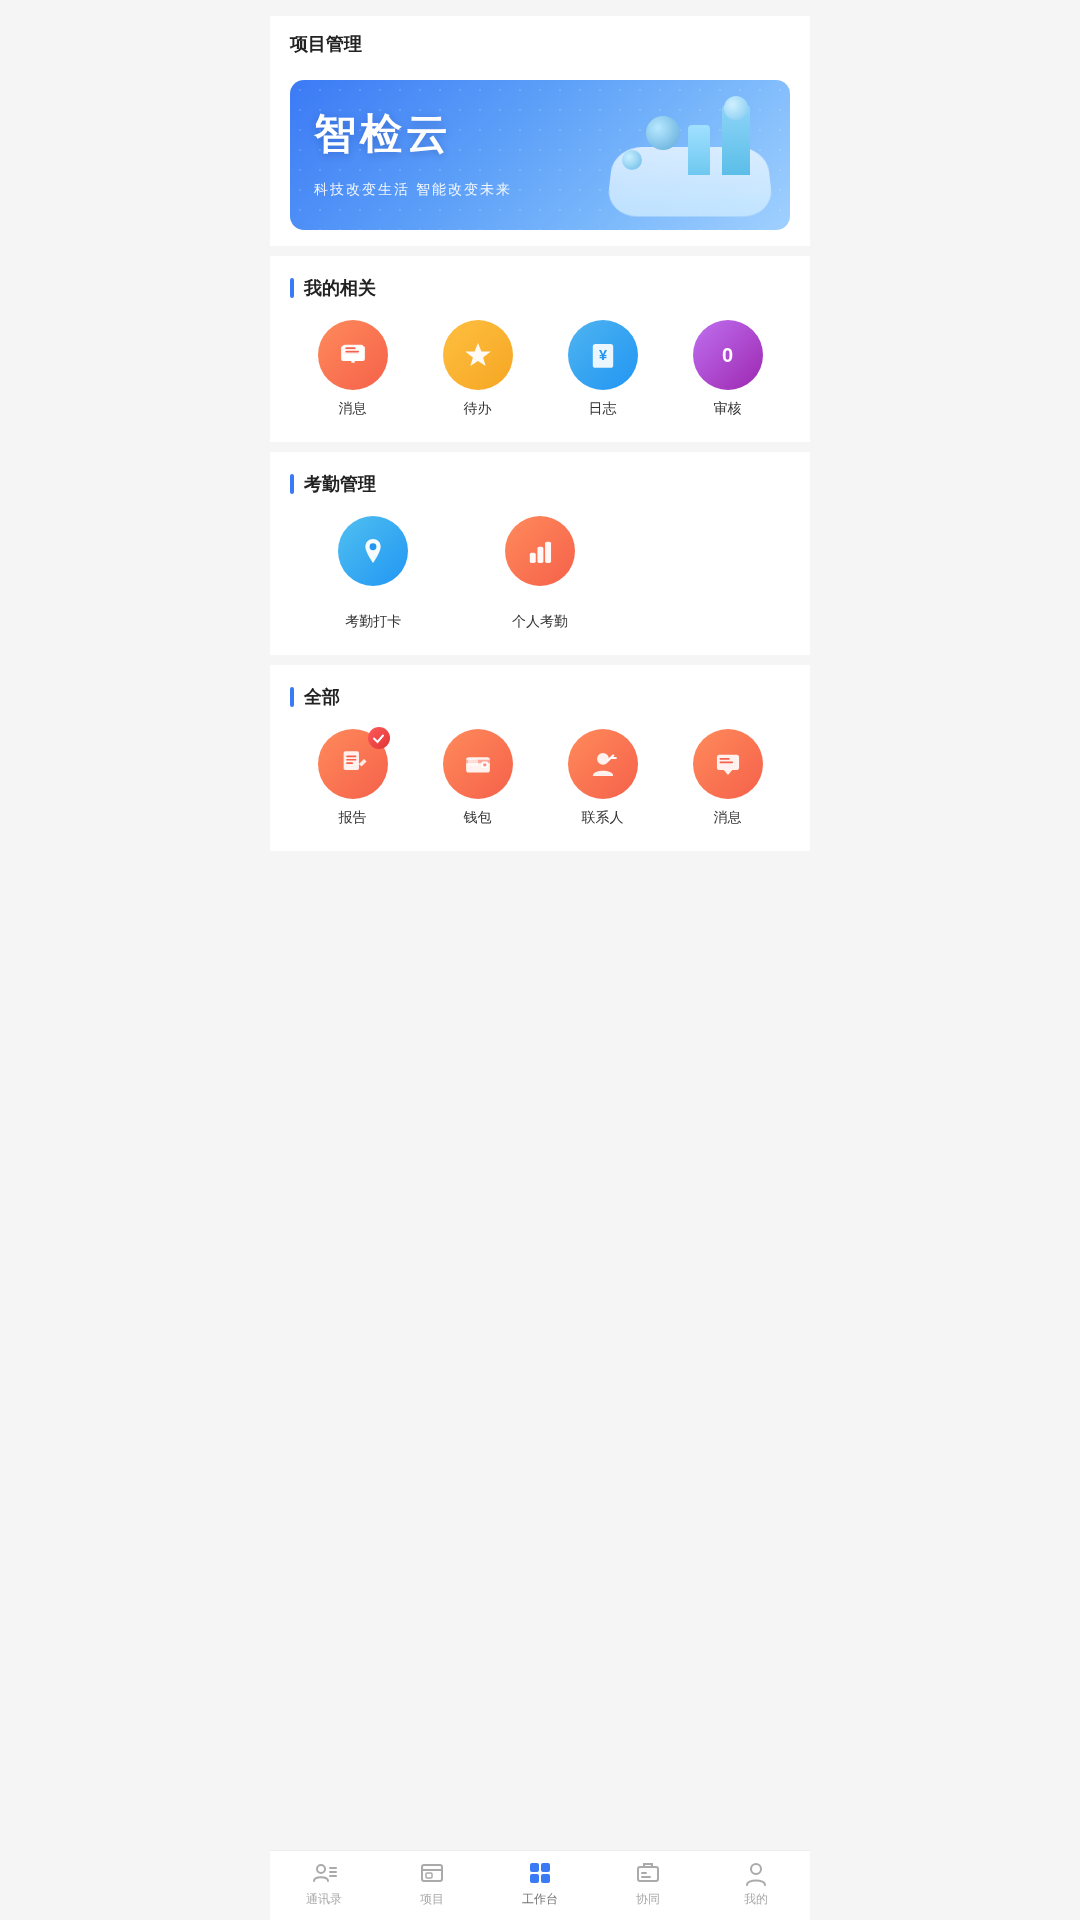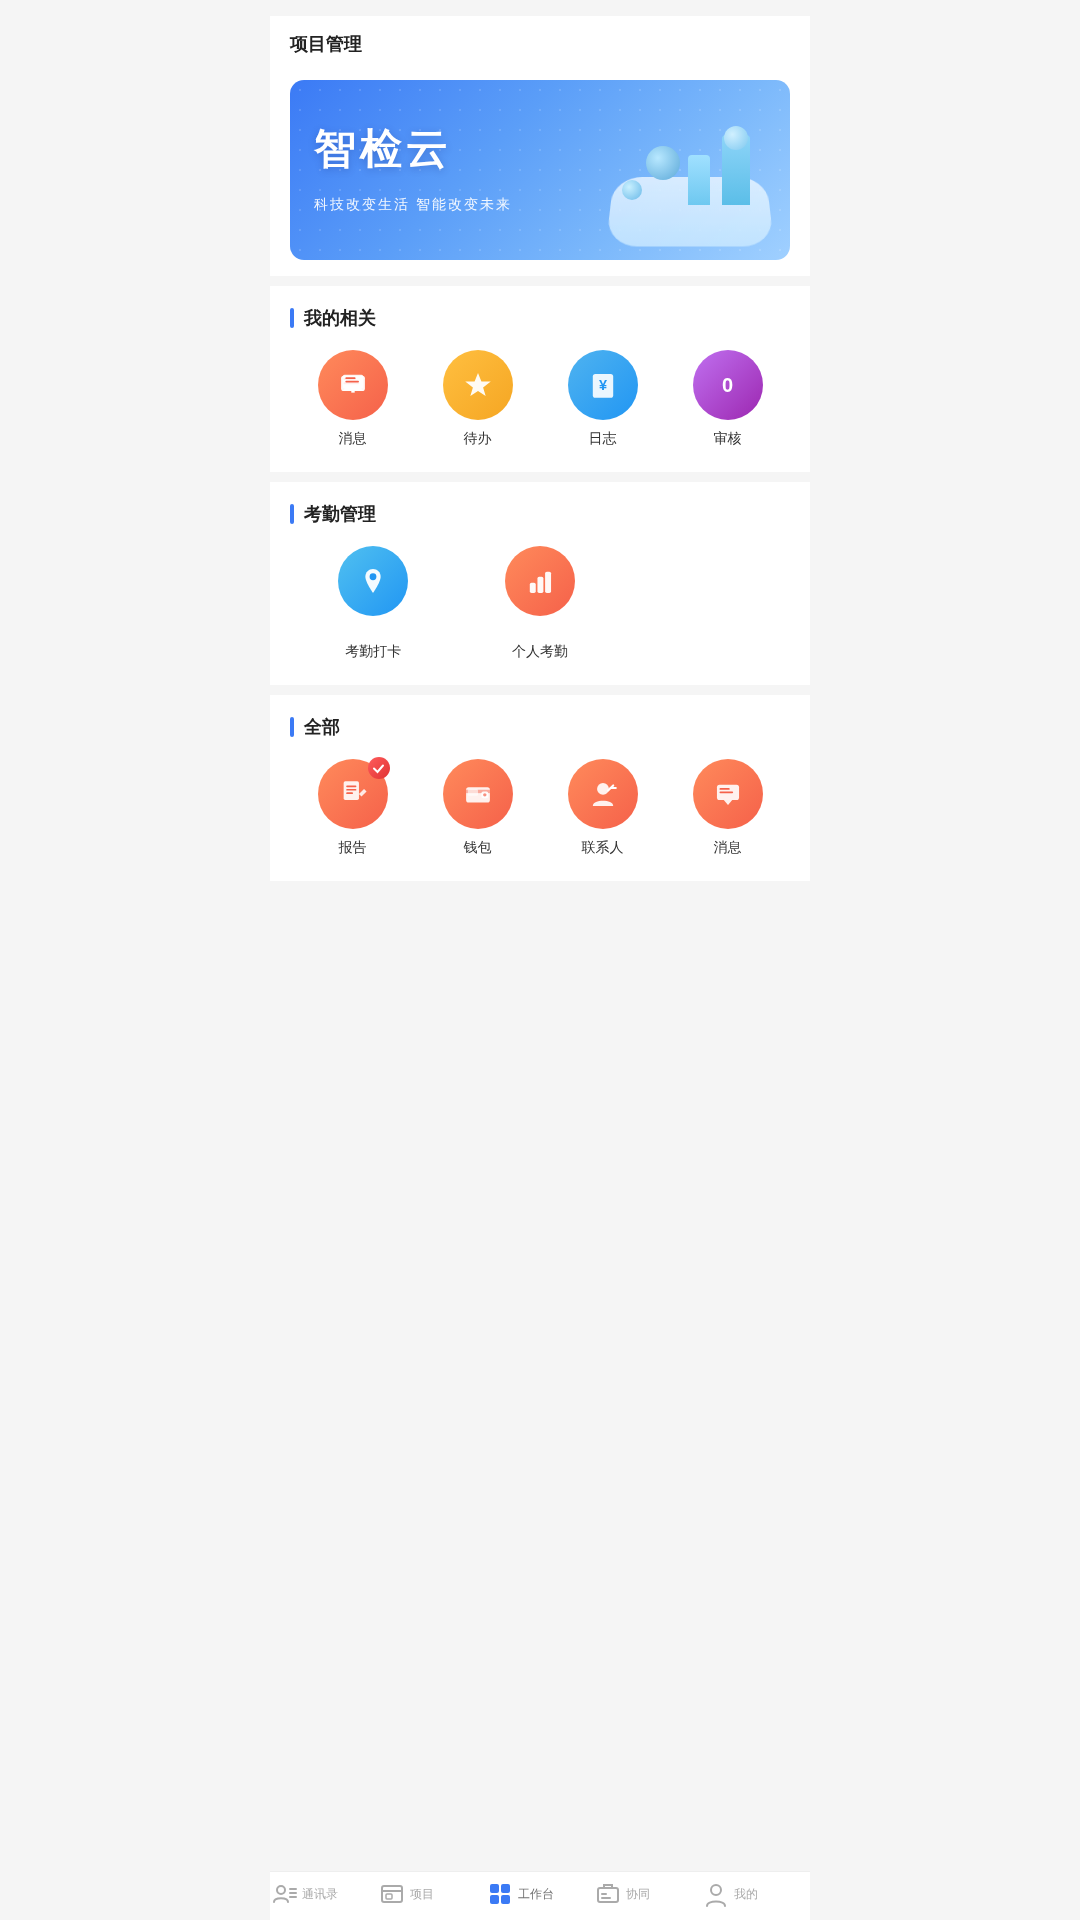--- a/index.html
+++ b/index.html
@@ -25,21 +25,21 @@
 
     
     .banner-wrap {
       background: #fff;
       padding: 12px 20px 16px;
     }
     .banner {
       border-radius: 14px;
       overflow: hidden;
       width: 100%;
-      height: 180px;
+      height: 150px;
       background: linear-gradient(135deg, #3b7af5 0%, #5b9ef8 40%, #7bb8fb 70%, #a0d0ff 100%);
       position: relative;
       display: flex;
       align-items: center;
       padding: 20px 24px;
     }
     .banner-text-block {
       z-index: 2;
     }
     .banner-title {
@@ -201,21 +201,21 @@
       width: 100%;
       max-width: 540px;
       background: #fff;
       border-top: 1px solid #eee;
       display: flex;
       padding: 8px 0 12px;
     }
     .nav-item {
       flex: 1;
       display: flex;
-      flex-direction: row;
+      flex-direction: column;
       align-items: center;
       gap: 4px;
       cursor: pointer;
     }
     .nav-label {
       font-size: 12px;
       color: #aaa;
     }
     .nav-label.active {
       color: #737373;

